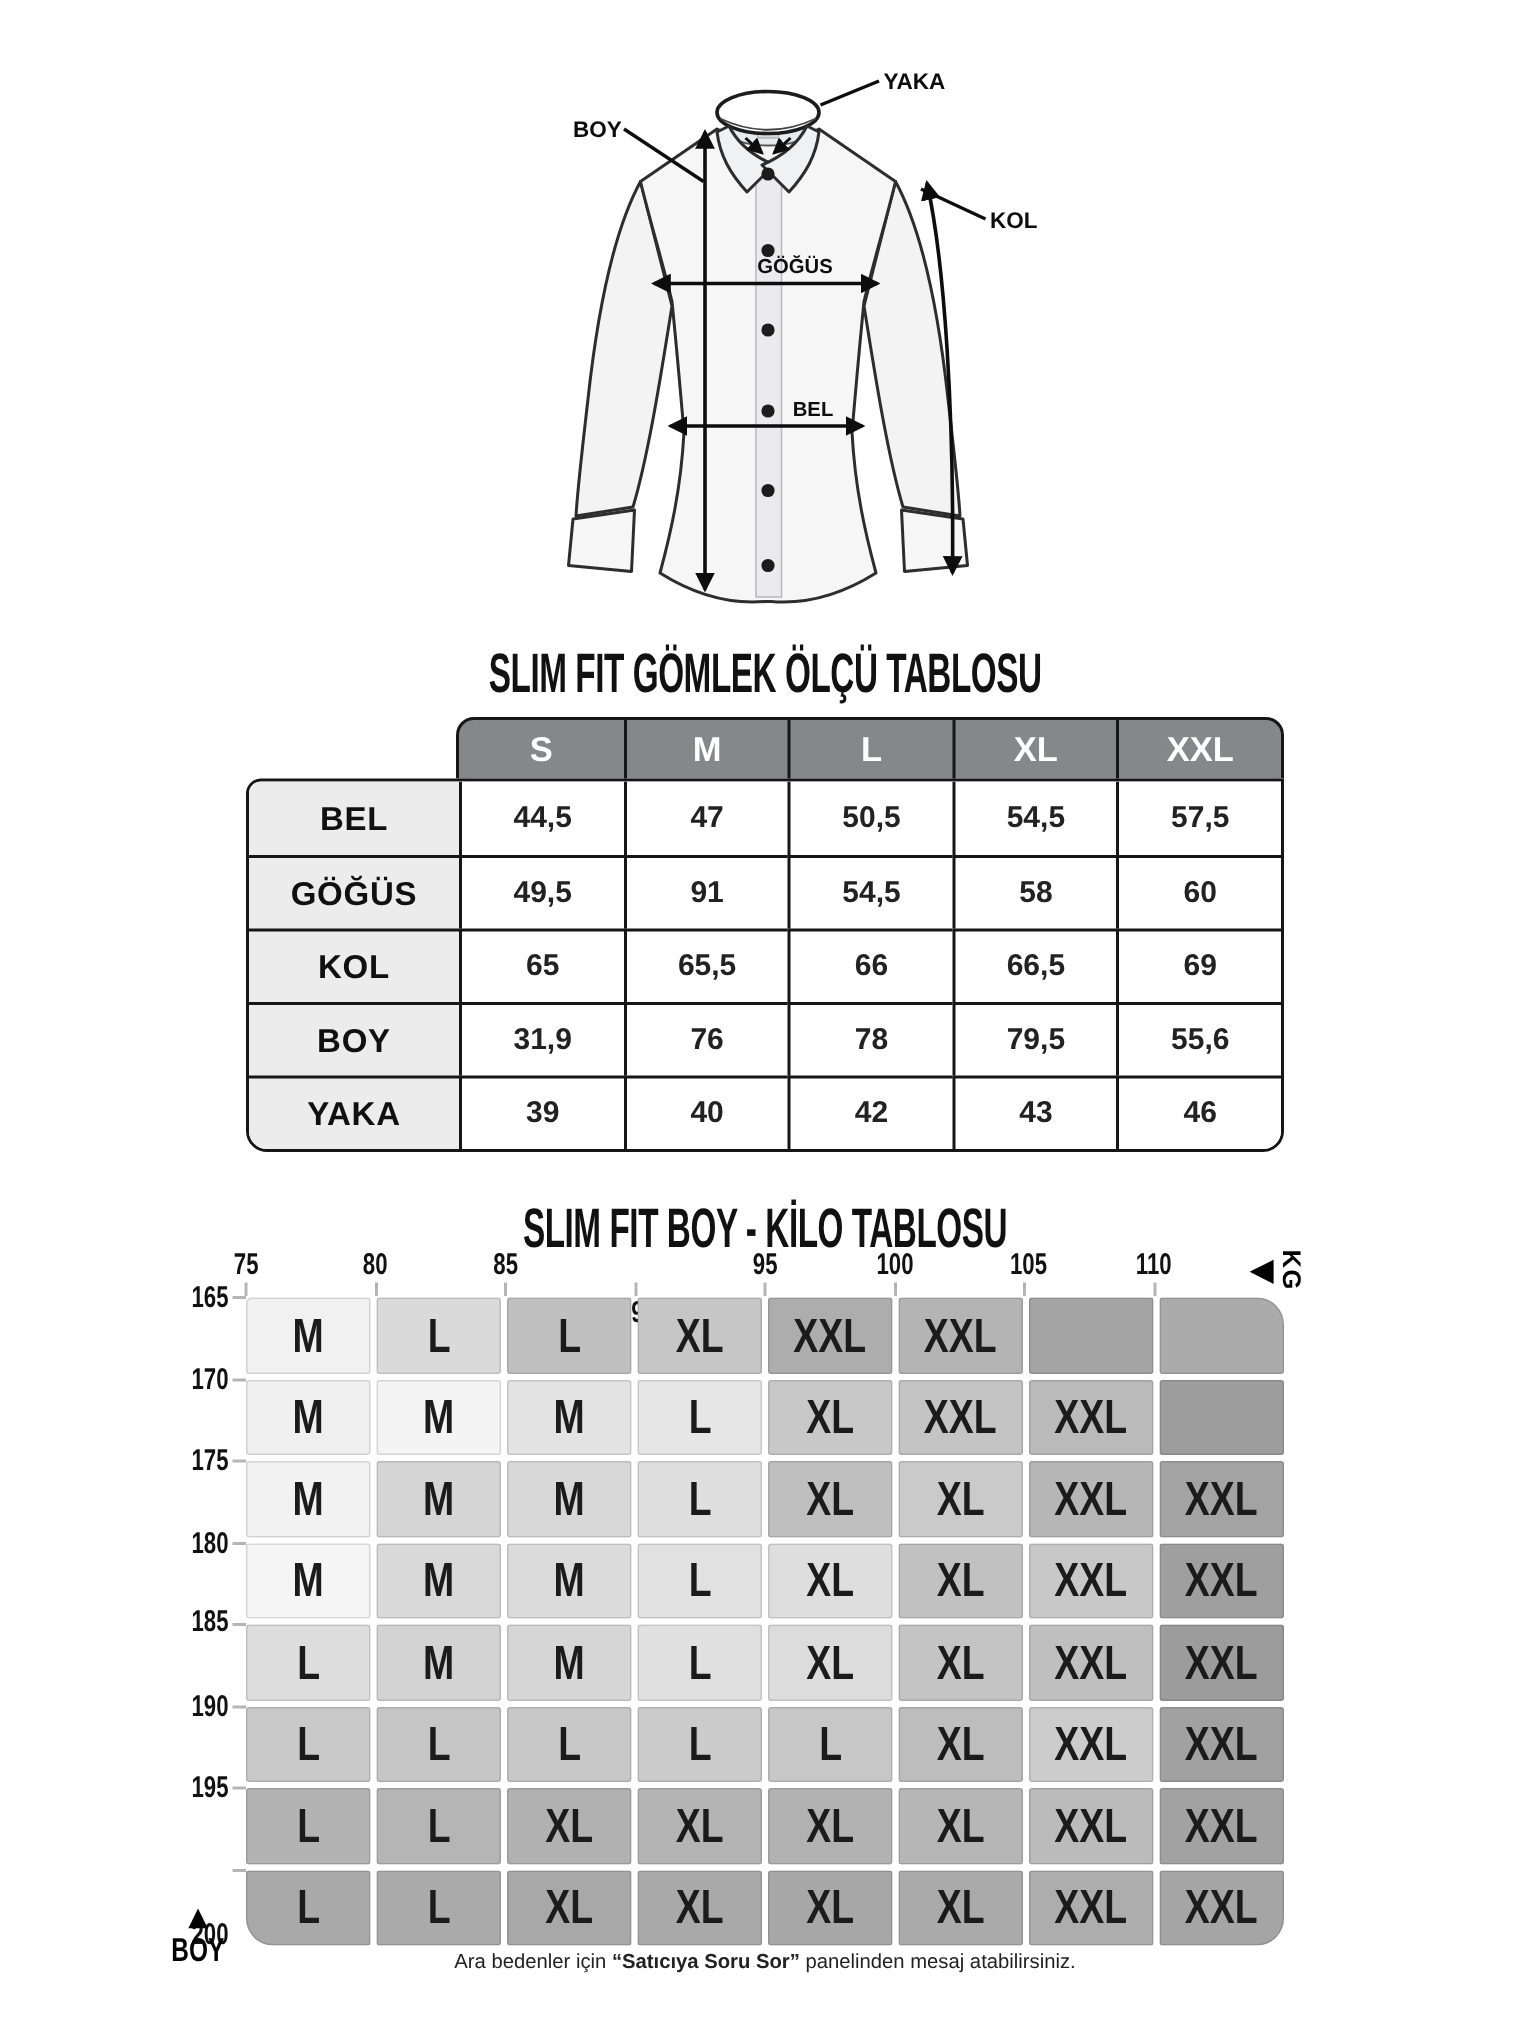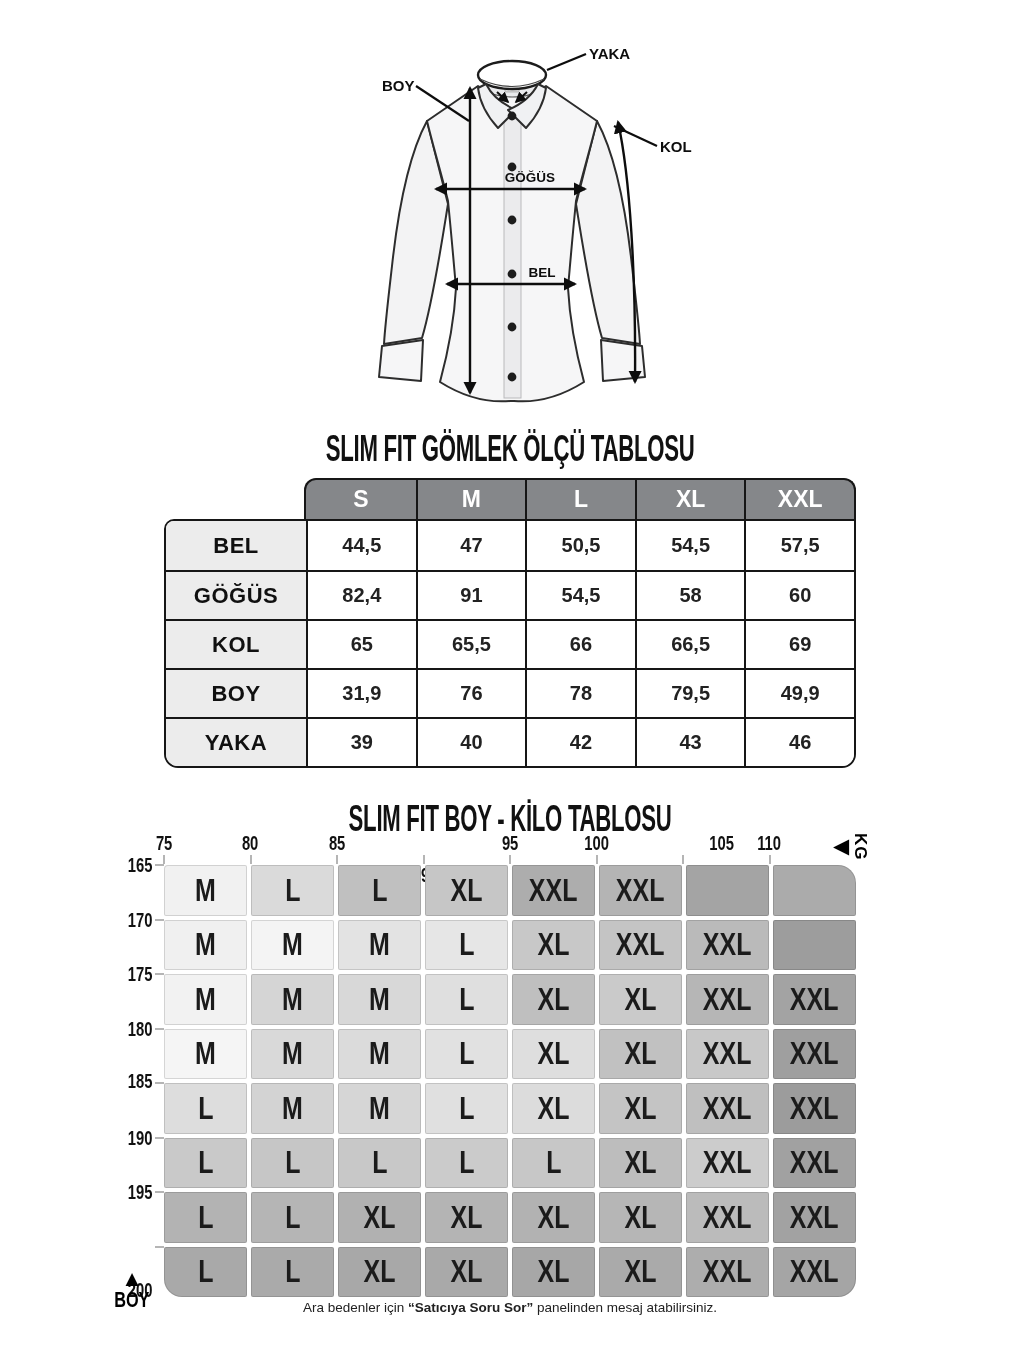--- a/index.html
+++ b/index.html
@@ -141,37 +141,37 @@
       <div class="sth" style="color: rgb(255, 255, 255);">XXL</div>
     </div>
   <div class="stbody">
       <div class="stl" style="background: rgb(236, 236, 236);">BEL</div>
       <div class="stv">44,5</div>
       <div class="stv">47</div>
       <div class="stv">50,5</div>
       <div class="stv">54,5</div>
       <div class="stv">57,5</div>
       <div class="stl" style="background: rgb(236, 236, 236);">GÖĞÜS</div>
-      <div class="stv">82,4</div>
+      <div class="stv">49,5</div>
       <div class="stv">91</div>
       <div class="stv">54,5</div>
       <div class="stv">58</div>
       <div class="stv">60</div>
       <div class="stl" style="background: rgb(236, 236, 236);">KOL</div>
       <div class="stv">65</div>
       <div class="stv">65,5</div>
       <div class="stv">66</div>
       <div class="stv">66,5</div>
       <div class="stv">69</div>
       <div class="stl" style="background: rgb(236, 236, 236);">BOY</div>
       <div class="stv">31,9</div>
       <div class="stv">76</div>
       <div class="stv">78</div>
       <div class="stv">79,5</div>
-      <div class="stv">49,9</div>
+      <div class="stv">55,6</div>
       <div class="stl" style="background: rgb(236, 236, 236);">YAKA</div>
       <div class="stv">39</div>
       <div class="stv">40</div>
       <div class="stv">42</div>
       <div class="stv">43</div>
       <div class="stv">46</div>
     </div>
 </div>
 
 <h2 id="title2" class="abs big-title" style="margin:0;">
@@ -185,21 +185,21 @@
       <div class="kgt" style="left: 220.5px;"><span class="cnd">80</span></div>
       <div class="kgtick" style="left: 249.5px;"></div>
       <div class="kgt" style="left: 307px;"><span class="cnd">85</span></div>
       <div class="kgtick" style="left: 336px;"></div>
       <div class="kgt" style="left: 399px; margin-top: 32px;"><span class="cnd">90</span></div>
       <div class="kgtick" style="left: 422.5px;"></div>
       <div class="kgt" style="left: 480px;"><span class="cnd">95</span></div>
       <div class="kgtick" style="left: 509px;"></div>
       <div class="kgt" style="left: 566.5px;"><span class="cnd">100</span></div>
       <div class="kgtick" style="left: 595.5px;"></div>
-      <div class="kgt" style="left: 692px;"><span class="cnd">105</span></div>
+      <div class="kgt" style="left: 656px;"><span class="cnd">105</span></div>
       <div class="kgtick" style="left: 682px;"></div>
       <div class="kgt" style="left: 739.5px;"><span class="cnd">110</span></div>
       <div class="kgtick" style="left: 768.5px;"></div>
     </div>
   <div>
       <div class="boyt" style="top: 24px;"><span class="cnd-r">165</span></div>
       <div class="boytick" style="top: 34px;"></div>
       <div class="boyt" style="top: 78.5px;"><span class="cnd-r">170</span></div>
       <div class="boytick" style="top: 88.5px;"></div>
       <div class="boyt" style="top: 133px;"><span class="cnd-r">175</span></div>

